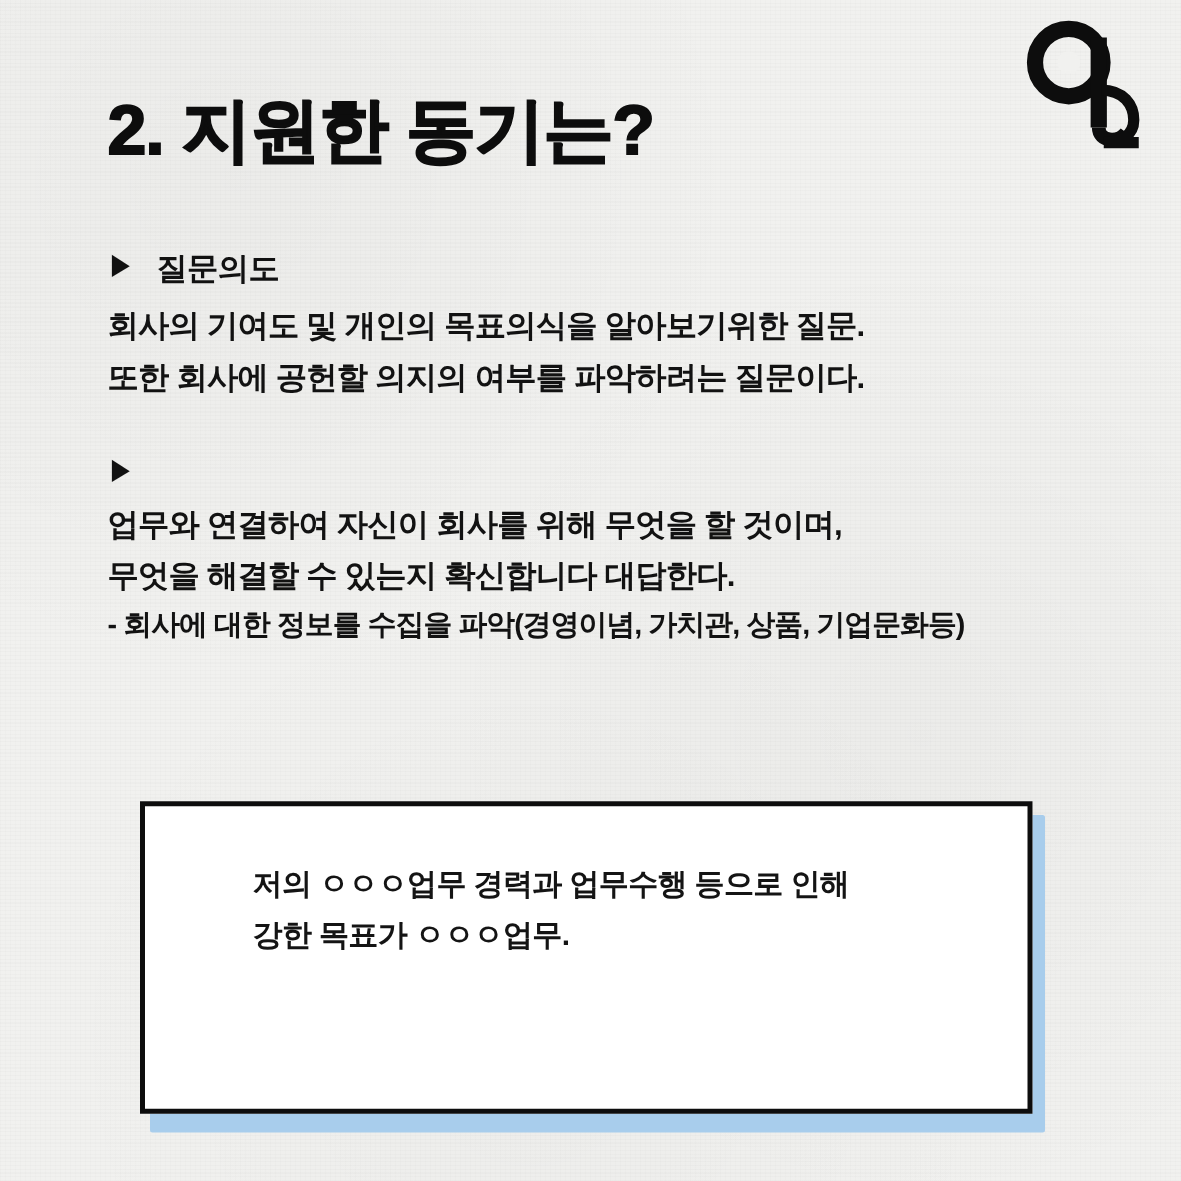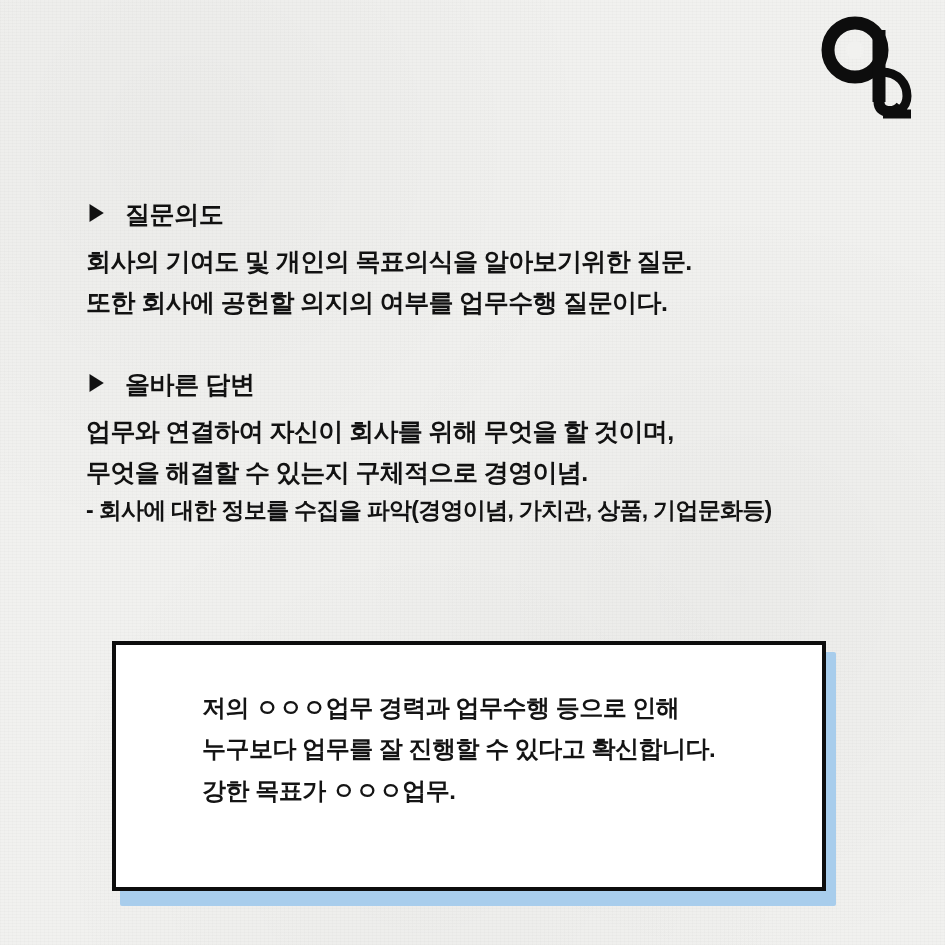--- a/index.html
+++ b/index.html
@@ -140,40 +140,39 @@
       <g fill="none" stroke="#0d0d0d">
         <circle cx="34" cy="34" r="27" stroke-width="13"></circle>
         <circle cx="34" cy="34" r="9" fill="#f1f1ef" stroke-width="0"></circle>
         <path d="M58 14 L58 86" stroke-width="13" stroke-linecap="butt"></path>
         <path d="M58 86 C58 98, 74 98, 80 90" stroke-width="11" stroke-linecap="butt"></path>
         <path d="M60 56 C78 56, 86 68, 86 80 C86 92, 76 98, 62 98 L90 98" stroke-width="9"></path>
       </g>
     </svg>
   </div>
 
+  <div class="title">2. 지원한 동기는?</div>
 
   <div class="block block-intent">
     <div class="heading-row">
       <span class="tri">▶</span>
       <span class="heading-text">질문의도</span>
     </div>
     <div class="line">회사의 기여도 및 개인의 목표의식을 알아보기위한 질문.</div>
-    <div class="line">또한 회사에 공헌할 의지의 여부를 업무수행 질문이다.</div>
+    <div class="line">또한 회사에 공헌할 의지의 여부를 파악하려는 질문이다.</div>
   </div>
 
   <div class="block block-answer">
     <div class="heading-row">
       <span class="tri">▶</span>
-      <span class="heading-text">올바른 답변</span>
     </div>
     <div class="line">업무와 연결하여 자신이 회사를 위해 무엇을 할 것이며,</div>
-    <div class="line">무엇을 해결할 수 있는지 구체적으로 경영이념.</div>
+    <div class="line">무엇을 해결할 수 있는지 확신합니다 대답한다.</div>
     <div class="line small">- 회사에 대한 정보를 수집을 파악(경영이념, 가치관, 상품, 기업문화등)</div>
   </div>
 
   <div class="quote-shadow"></div>
   <div class="quote-box">
     <div class="quote-line">저의 ㅇㅇㅇ업무 경력과 업무수행 등으로 인해</div>
-    <div class="quote-line">누구보다 업무를 잘 진행할 수 있다고 확신합니다.</div>
     <div class="quote-line">강한 목표가 ㅇㅇㅇ업무.</div>
   </div>
 
 </div>
 
 </body></html>

